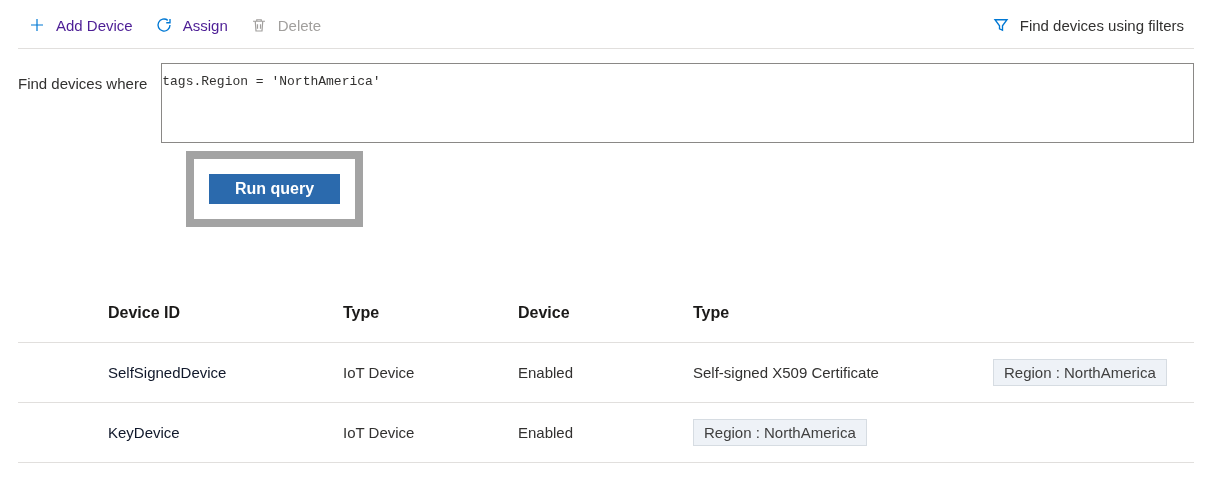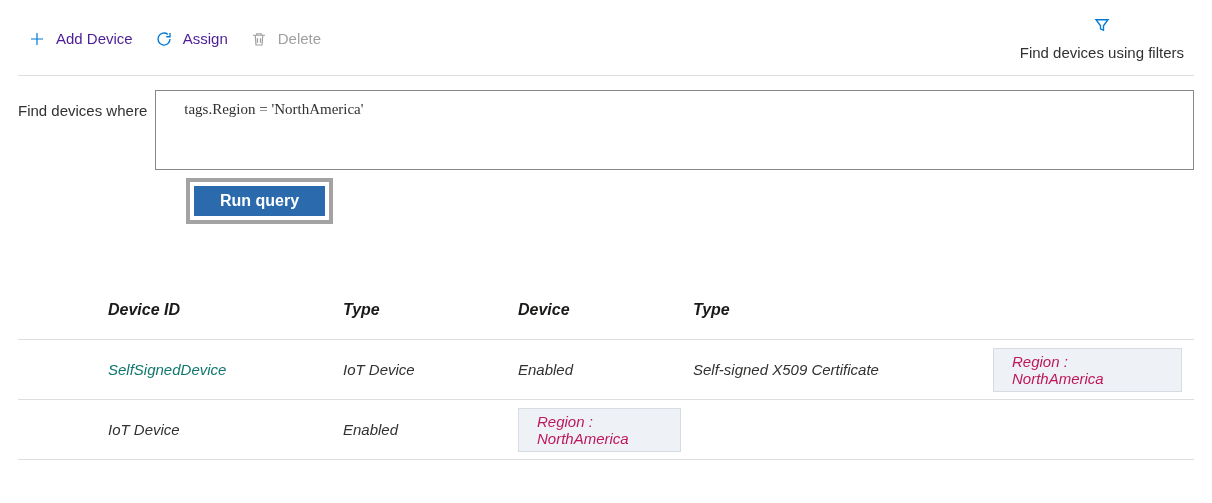--- a/index.html
+++ b/index.html
@@ -28,50 +28,50 @@
       border: none;
       font-size: 15px;
       color: #4c1d95;
     }
     .tool-btn.disabled { color: #a19f9d; cursor: default; }
     .tool-btn .ic { display: inline-flex; width: 18px; height: 18px; align-items:center; justify-content:center; }
     .tool-btn .ic svg { width: 18px; height: 18px; }
     .tool-btn.primary-blue .ic svg { stroke:#0078d4; }
     .tool-btn.primary-blue .ic svg path { stroke:#0078d4; }
     .spacer { flex: 1; }
-    .filter-btn { color:#323130;flex-direction:column; }
+    .filter-btn { color:#323130; }
     .filter-btn .ic svg { stroke:#0078d4; }
 
     .query-area {
       display: flex;
       align-items: flex-start;
-      gap: 8px;
+      gap: 14px;
       margin-top: 14px;
     }
     .query-label {
       padding-top: 12px;
       font-size: 15px;
       white-space: nowrap;
       color:#323130;
     }
     .query-box {
       flex: 1;
       border: 1px solid #8a8886;
-      padding: 10px 28px;
+      padding: 10px 0;
       min-height: 80px;
-      font-size: 15px;
+      font-size: 13px;
       color:#323130;
       resize:none;
-      font-family: Liberation Serif, serif;
+      font-family: Liberation Mono, monospace;
     }
     .run-row { margin-left: 168px; margin-top: 8px; }
     .run-hi {
       display:inline-block;
-      border: 4px solid #a3a3a3;
-      padding: 4px;
+      border: 8px solid #a3a3a3;
+      padding: 15px;
     }
     .run-btn {
       background: #2b6aad;
       color: #ffffff;
       border: none;
       font-size: 16px;
       font-weight: 600;
       padding: 6px 26px;
       cursor: pointer;
     }
@@ -79,32 +79,31 @@
     .grid {
       margin-top: 56px;
     }
     .row {
       display: grid;
       grid-template-columns: 90px 235px 175px 175px 300px 1fr;
       align-items: center;
       height: 60px;
       border-bottom: 1px solid #e1dfdd;
       font-size: 15px;
-      font-style: italic;
     }
     .row.header { font-weight: 700; color:#1b1a19; font-size:16px; }
     .row .cell { padding-right: 12px; }
-    .cell.link { color:#0f766e; cursor:pointer; }
+    .cell.link { color:#0f172a; cursor:pointer; }
     .tag-chip {
       display:inline-block;
       background:#eef2f7;
       border:1px solid #d6dce2;
-      padding:4px 18px;
+      padding:4px 10px;
       font-size:15px;
-      color:#be185d;
+      color:#404040;
     }
   </style>
 </head>
 <body>
 
 <div class="toolbar">
   <button class="tool-btn primary-blue">
     <span class="ic">
       <svg viewBox="0 0 24 24" fill="none" stroke="#0078d4" stroke-width="1.6">
           <path d="M12 4v16M4 12h16"></path>
@@ -170,17 +169,18 @@
     <div class="cell"></div>
     <div class="cell link">SelfSignedDevice</div>
     <div class="cell">IoT Device</div>
     <div class="cell">Enabled</div>
     <div class="cell">Self-signed X509 Certificate</div>
     <div class="cell"><span class="tag-chip">Region : NorthAmerica</span></div>
   </div>
 
   <div class="row">
     <div class="cell"></div>
+    <div class="cell link">KeyDevice</div>
     <div class="cell">IoT Device</div>
     <div class="cell">Enabled</div>
     <div class="cell"><span class="tag-chip">Region : NorthAmerica</span></div>
   </div>
 </div>
 
 </body></html>

